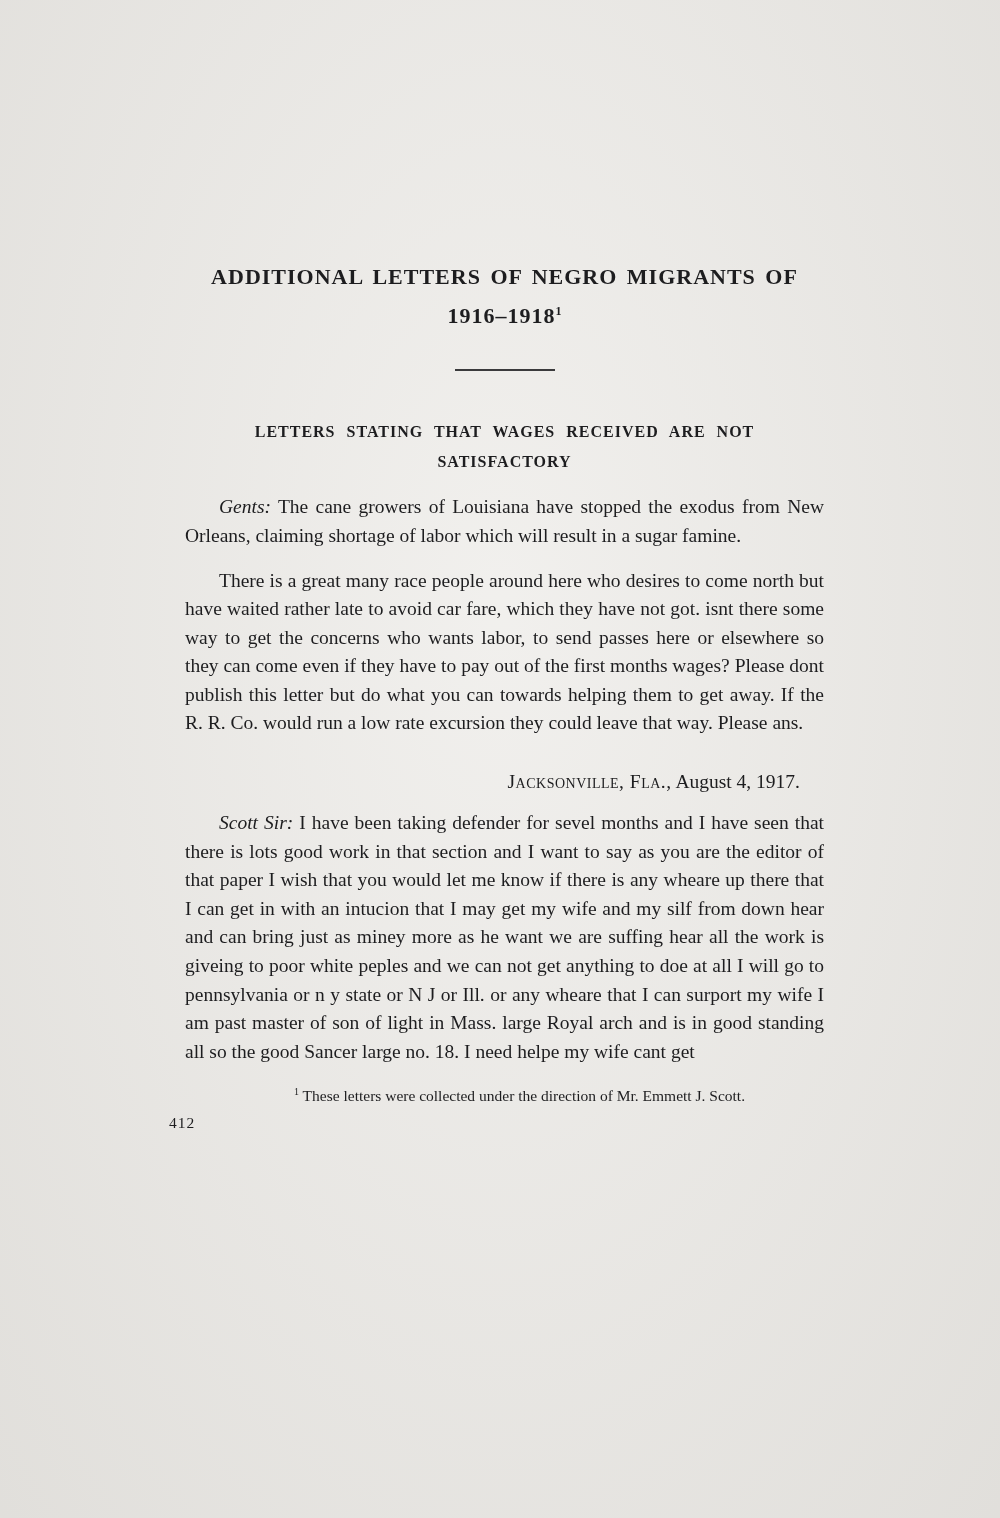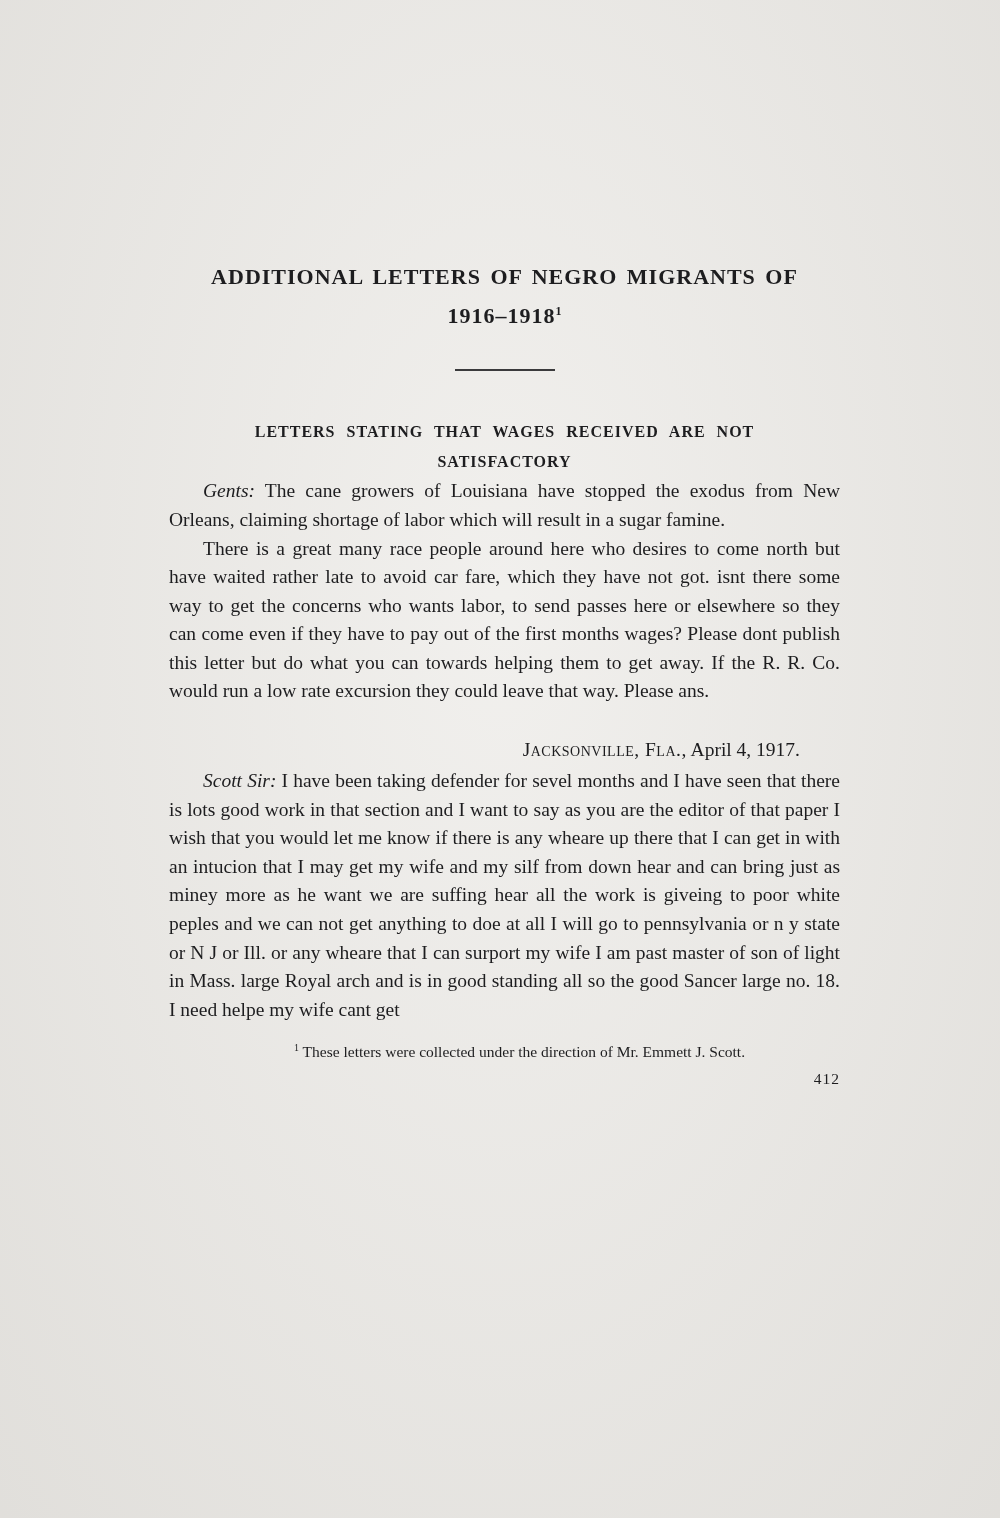--- a/index.html
+++ b/index.html
@@ -50,41 +50,41 @@
     line-height:30px;
     margin:46px 0 0 0;
   }
   .dateline{
     margin:33px 40px 6px 0;
     font-size:19.5px;
     text-align:right;
   }
   .smallcaps{font-variant:small-caps;letter-spacing:0.5px;}
   .body-p{
-    margin:0;
+    margin:16px;
     font-size:19.5px;
     line-height:28.6px;
     text-align:justify;
     text-indent:34px;
   }
   .salutation{font-style:italic;}
   .letter{margin:0;}
   .letter + .letter{margin-top:32px;}
   .footnote{
     margin:14px 0 0 0;
     padding-left:30px;
     font-size:15.5px;
     line-height:20px;
     text-align:center;
   }
   .footnote sup{font-size:10px;}
   .page-number{
     margin:7px 0 3px 0;
     font-size:15.5px;
-    text-align:right;
+    text-align:left;
     letter-spacing:1px;
   }
 </style>
 </head>
 <body>
 
 <div class="sheet">
   <div class="content">
 
     <h1 class="title">
@@ -102,21 +102,21 @@
     <div class="letter">
       <p class="body-p"><em class="salutation">Gents:</em>
         <span>The cane growers of Louisiana have stopped the exodus from New Orleans, claiming shortage of labor which will result in a sugar famine.</span>
       </p>
       <p class="body-p">There is a great many race people around here who desires to come north but have waited rather late to avoid car fare, which they have not got.  isnt there some way to get the concerns who wants labor, to send passes here or elsewhere so they can come even if they have to pay out of the first months wages?  Please dont publish this letter but do what you can towards helping them to get away.  If the R. R. Co. would run a low rate excursion they could leave that way.  Please ans.</p>
     </div>
 
     <div class="letter">
       <p class="dateline">
         <span class="smallcaps">Jacksonville, Fla.,</span>
-        <span>April 4, 1917.</span>
+        <span>August 4, 1917.</span>
       </p>
       <p class="body-p"><em class="salutation">Scott Sir:</em>
         <span>I have been taking defender for sevel months and I have seen that there is lots good work in that section and I want to say as you are the editor of that paper I wish that you would let me know if there is any wheare up there that I can get in with an intucion that I may get my wife and my silf from down hear and can bring just as miney more as he want  we are suffing hear all the work is giveing to poor white peples and we can not get anything to doe at all I will go to pennsylvania or n y state or N J or Ill. or any wheare that I can surport my wife I am past master of son of light in Mass. large Royal arch and is in good standing all so the good Sancer large no. 18.  I need helpe my wife cant get</span>
       </p>
     </div>
 
     <p class="footnote"><sup>1</sup>
       <span>These letters were collected under the direction of Mr. Emmett J. Scott.</span>
     </p>
 

